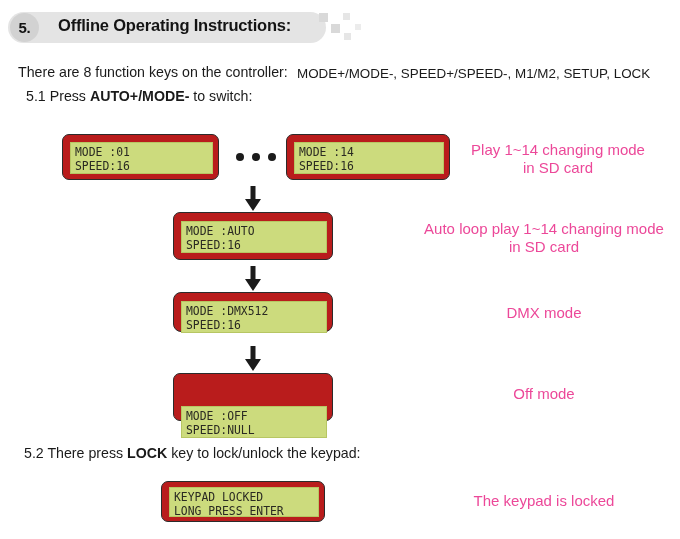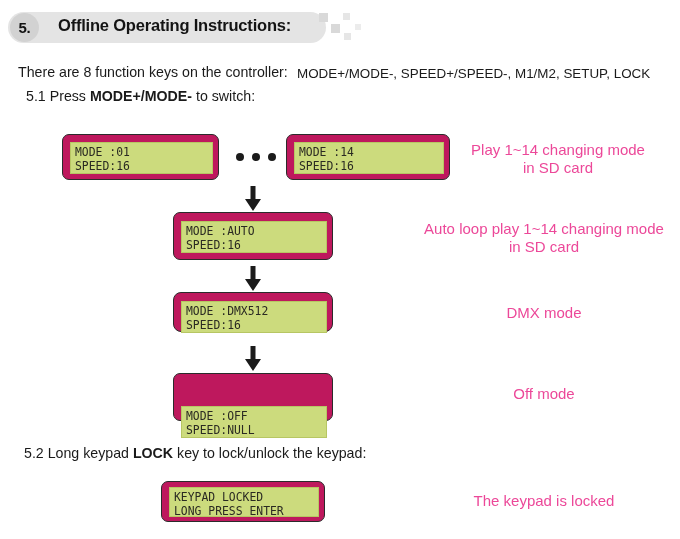--- a/index.html
+++ b/index.html
@@ -89,21 +89,21 @@
   .p-52 {
     left: 24px;
     top: 445px;
     font-size: 14.2px;
   }
   .b { font-weight: bold; }
 
   
   .panel {
     position: absolute;
-    background: #be185d;
+    background: #b91c1c;
     border: 1.6px solid #2b2b2b;
     border-radius: 7px;
     box-sizing: border-box;
   }
   .lcd {
     position: absolute;
     background: #ccdb7d;
     border: 1px solid #b7c663;
     box-sizing: border-box;
     overflow: hidden;
@@ -164,21 +164,21 @@
   <div class="deco" style="left:344px; top:33px; width:7px; height:7px; background:#e6e6e6;"></div>
   <div class="deco" style="left:355px; top:24px; width:6px; height:6px; background:#ececec;"></div>
 </div>
 
 <div class="para p-intro-a">There are 8 function keys on the controller:</div>
 <div class="para p-intro-b">MODE+/MODE-, SPEED+/SPEED-, M1/M2, SETUP, LOCK</div>
 
 <div class="para p-51">
   <span>5.1</span>
   <span>Press</span>
-  <span class="b">MODE+/MODE-</span>
+  <span class="b">AUTO+/MODE-</span>
   <span>to switch:</span>
 </div>
 
 <div class="panel" style="left:62px; top:134px; width:157px; height:46px;">
   <div class="lcd" style="left:7px; top:7px; width:143px; height:32px;">
     <div class="lcd-line">MODE :01</div>
     <div class="lcd-line">SPEED:16</div>
   </div>
 </div>
 
@@ -241,21 +241,21 @@
     <div class="lcd-line">SPEED:NULL</div>
   </div>
 </div>
 
 <div class="caption" style="left:413px; top:385px; width:262px;">
   <div>Off mode</div>
 </div>
 
 <div class="para p-52">
   <span>5.2</span>
-  <span>Long keypad</span>
+  <span>There press</span>
   <span class="b">LOCK</span>
   <span>key to lock/unlock the keypad:</span>
 </div>
 
 <div class="panel" style="left:161px; top:481px; width:164px; height:41px;">
   <div class="lcd" style="left:7px; top:5px; width:150px; height:30px;">
     <div class="lcd-line">KEYPAD LOCKED</div>
     <div class="lcd-line">LONG PRESS ENTER</div>
   </div>
 </div>

